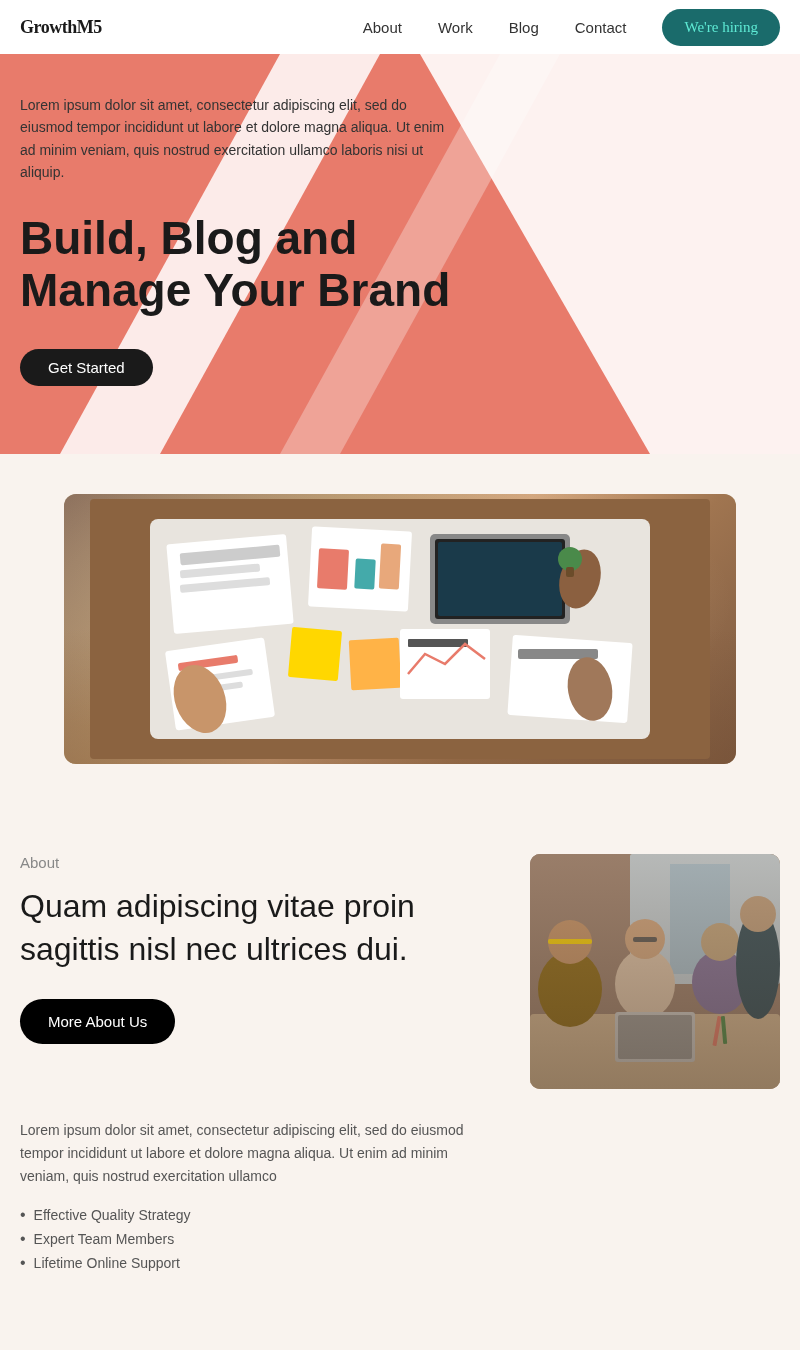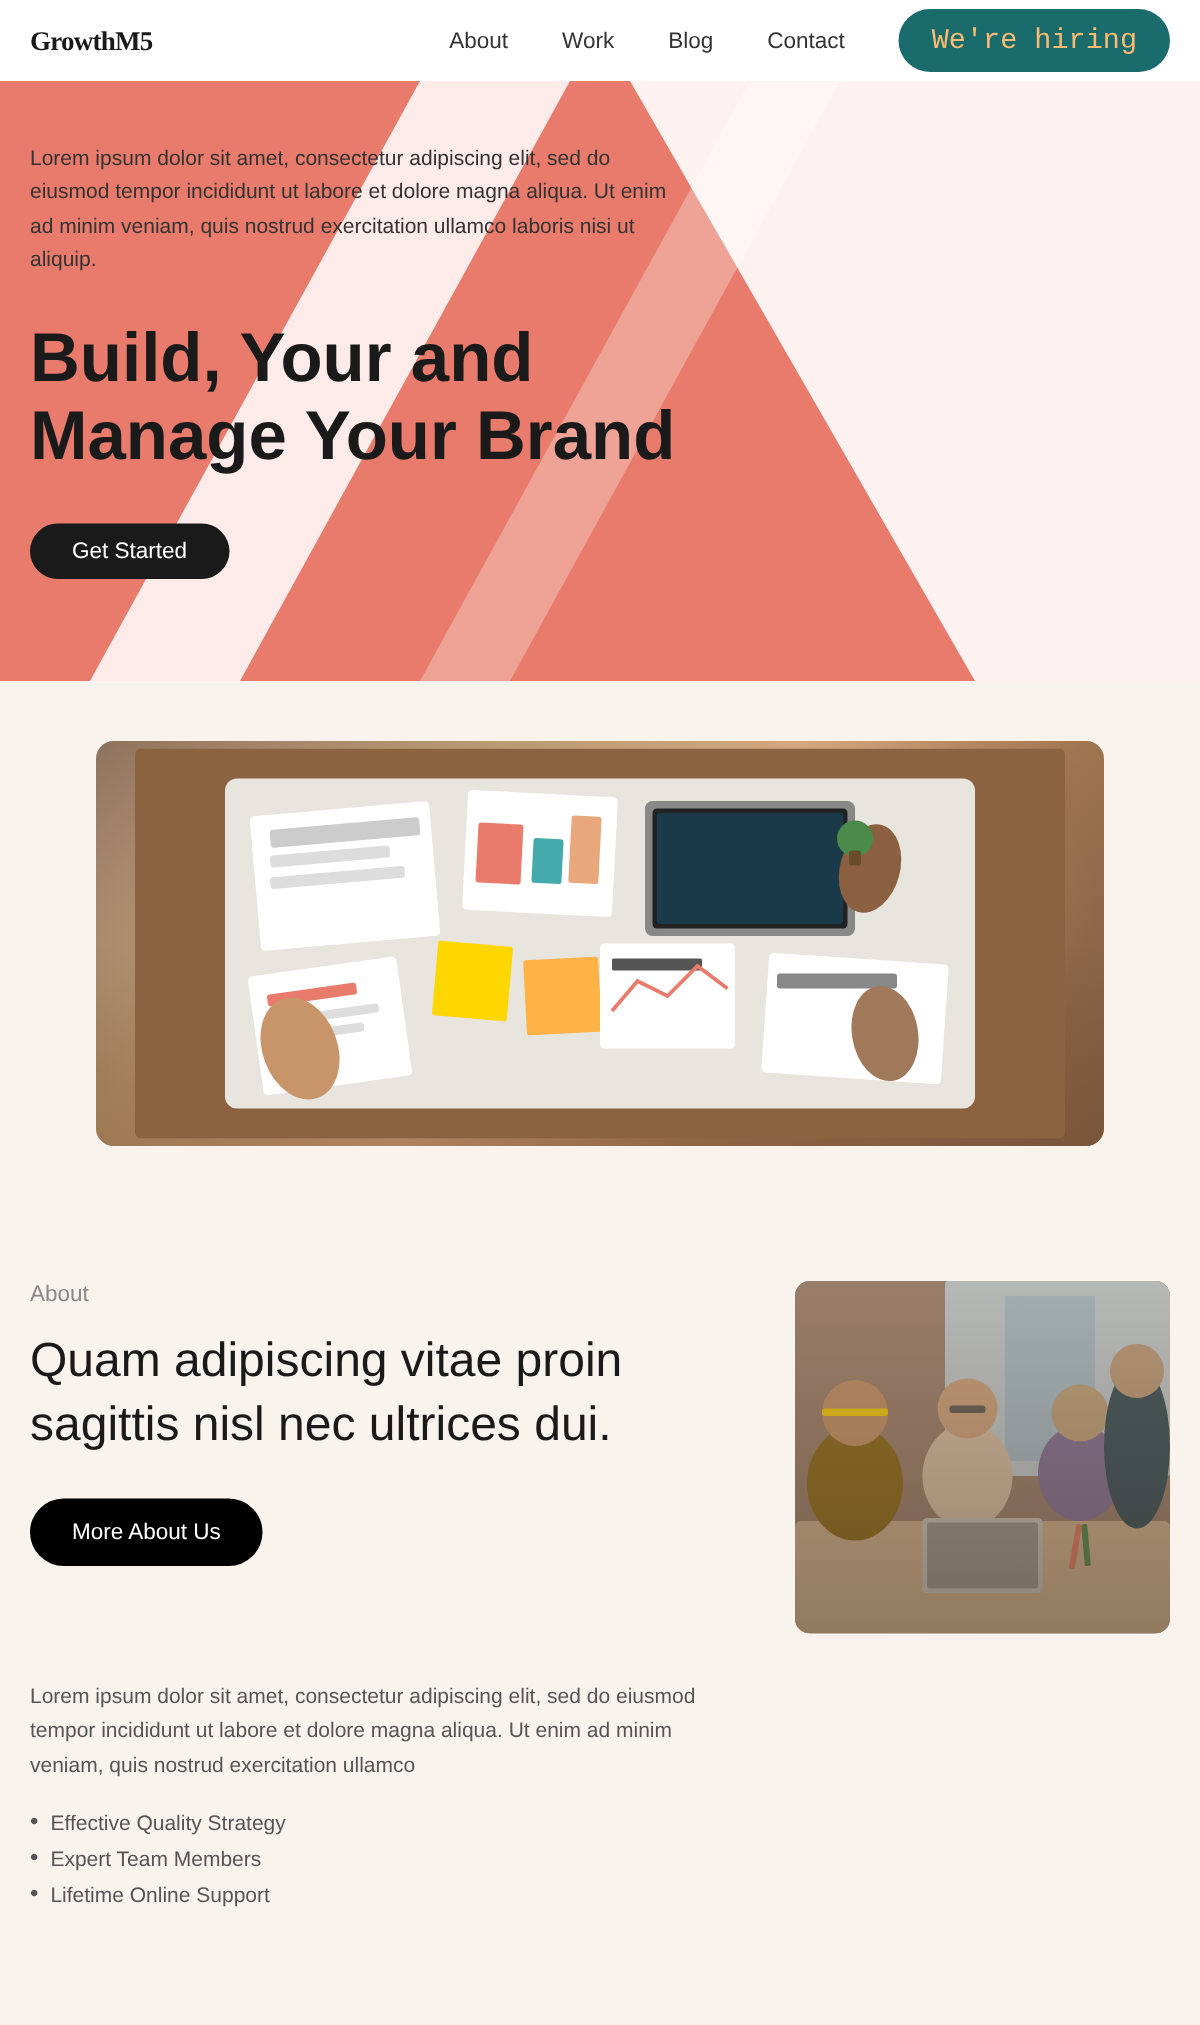--- a/index.html
+++ b/index.html
@@ -7,22 +7,22 @@
 
     
     nav {
       display: flex; align-items: center; justify-content: space-between;
       padding: 0 20px; height: 54px; background: #fff; position: relative; z-index: 10;
     }
     .nav-logo { font-weight: 700; font-size: 18px; color: #1a1a1a; letter-spacing: -0.5px; }
     .nav-links { display: flex; align-items: center; gap: 36px; }
     .nav-links a { text-decoration: none; color: #333; font-size: 15px; font-family: Arial, sans-serif; }
     .nav-cta {
-      background: #1a6b6b; color: #fdba74; border: none; border-radius: 25px;
-      padding: 10px 22px; font-size: 19px; cursor: pointer; font-family: Liberation Mono, monospace;
+      background: #1a6b6b; color: #5eead4; border: none; border-radius: 25px;
+      padding: 10px 22px; font-size: 15px; cursor: pointer; font-family: Liberation Serif, serif;
     }
 
     
     .hero {
       position: relative; background: #e87b6b; min-height: 400px;
       overflow: hidden; padding: 0;
     }
     .hero-content {
       position: relative; z-index: 2; padding: 40px 20px 60px 20px; max-width: 480px;
     }
@@ -129,21 +129,21 @@
   <svg class="hero-svg" viewBox="0 0 800 460" preserveAspectRatio="none">
 
     <polygon points="420,0 800,0 800,460 650,460" fill="white" opacity="0.9"></polygon>
 
     <polygon points="280,0 380,0 160,460 60,460" fill="white" opacity="0.85"></polygon>
     <polygon points="500,0 560,0 340,460 280,460" fill="white" opacity="0.3"></polygon>
   </svg>
   <div class="hero-content">
     <p class="hero-text">Lorem ipsum dolor sit amet, consectetur adipiscing elit, sed do eiusmod tempor incididunt ut labore et dolore magna aliqua. Ut enim ad minim veniam, quis nostrud exercitation ullamco laboris nisi ut aliquip.</p>
     <h1 class="hero-title">
-      <span>Build, Your and</span><br>
+      <span>Build, Blog and</span><br>
       <span>Manage Your Brand</span>
     </h1>
     <button class="hero-btn">Get Started</button>
   </div>
 </section>
 
 <section class="team-section">
   <div class="team-photo">
     <div class="team-photo-inner">
       <div class="desk-overlay"></div>

